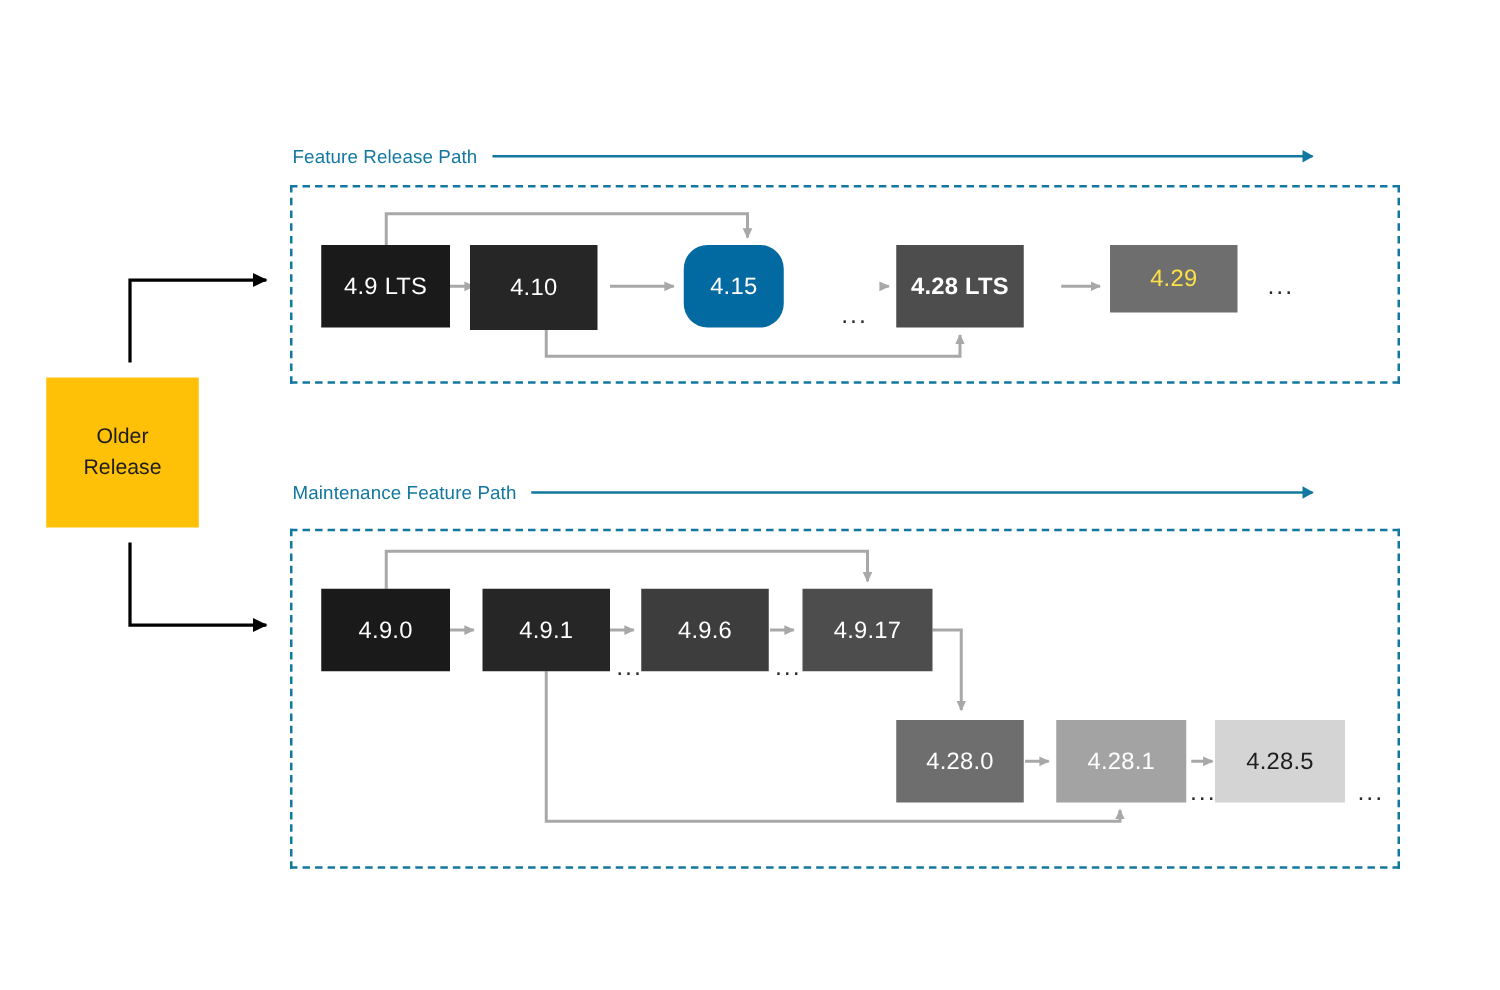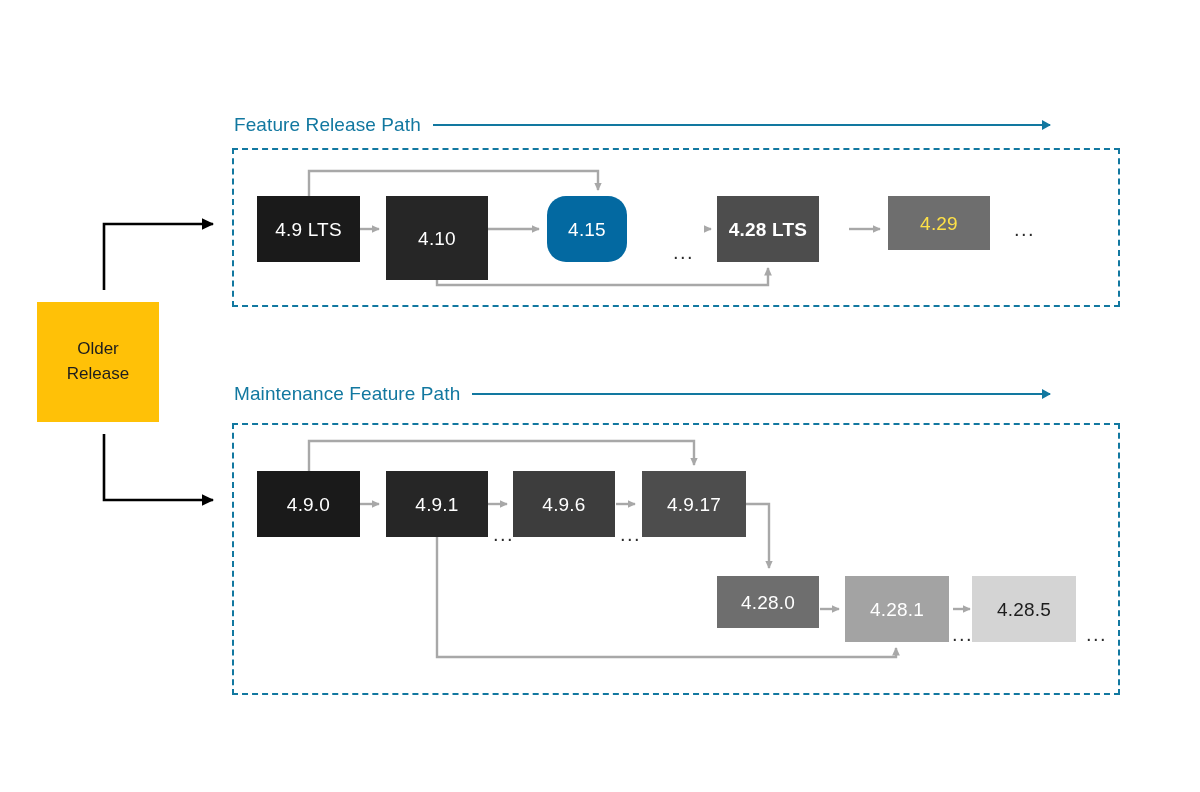--- a/index.html
+++ b/index.html
@@ -30,21 +30,21 @@
 
   
   .path-header {
     position: absolute;
     display: flex;
     align-items: center;
     gap: 12px;
     height: 22px;
   }
   .path-header .label {
-    font-size: 19px;
+    font-size: 15px;
     color: #1278a0;
     white-space: nowrap;
     letter-spacing: 0.1px;
   }
   .path-header .rule {
     flex: 1 1 auto;
     height: 2px;
     background: #1278a0;
     position: relative;
   }
@@ -174,21 +174,21 @@
   <div class="path-header" style="left:234px; top:114px; width:816px;">
     <span class="label">Feature Release Path</span>
     <span class="rule"></span>
   </div>
 
   <div class="dashed-panel" style="left:232px; top:148px; width:888px; height:159px;"></div>
 
   <div class="rbox" style="left:257px; top:196px; width:103px; height:66px; background:#1a1a1a; color:#ffffff;">
     <span>4.9 LTS</span>
   </div>
-  <div class="rbox" style="left:386px; top:196px; width:102px; height:84px; background:#262626; color:#ffffff;">
+  <div class="rbox" style="left:376px; top:196px; width:102px; height:68px; background:#262626; color:#ffffff;">
     <span>4.10</span>
   </div>
   <div class="rbox" style="left:547px; top:196px; width:80px; height:66px; background:#0369a1; color:#ffffff;border-radius:19px;">
     <span>4.15</span>
   </div>
   <div class="rbox" style="left:717px; top:196px; width:102px; height:66px; background:#4d4d4d; color:#ffffff;font-weight:bold;">
     <span>4.28 LTS</span>
   </div>
   <div class="rbox" style="left:888px; top:196px; width:102px; height:54px; background:#6e6e6e; color:#fde047;">
     <span>4.29</span>
@@ -210,21 +210,21 @@
   <div class="rbox" style="left:386px; top:471px; width:102px; height:66px; background:#262626; color:#ffffff;">
     <span>4.9.1</span>
   </div>
   <div class="rbox" style="left:513px; top:471px; width:102px; height:66px; background:#3d3d3d; color:#ffffff;">
     <span>4.9.6</span>
   </div>
   <div class="rbox" style="left:642px; top:471px; width:104px; height:66px; background:#4d4d4d; color:#ffffff;">
     <span>4.9.17</span>
   </div>
 
-  <div class="rbox" style="left:717px; top:576px; width:102px; height:52px; background:#6e6e6e; color:#ffffff;">
+  <div class="rbox" style="left:717px; top:576px; width:102px; height:66px; background:#6e6e6e; color:#ffffff;">
     <span>4.28.0</span>
   </div>
   <div class="rbox" style="left:845px; top:576px; width:104px; height:66px; background:#a3a3a3; color:#ffffff;">
     <span>4.28.1</span>
   </div>
   <div class="rbox" style="left:972px; top:576px; width:104px; height:66px; background:#d4d4d4; color:#1d1d1d;">
     <span>4.28.5</span>
   </div>
 
   <div class="ellipsis" style="left:493px; top:524px;">...</div>

